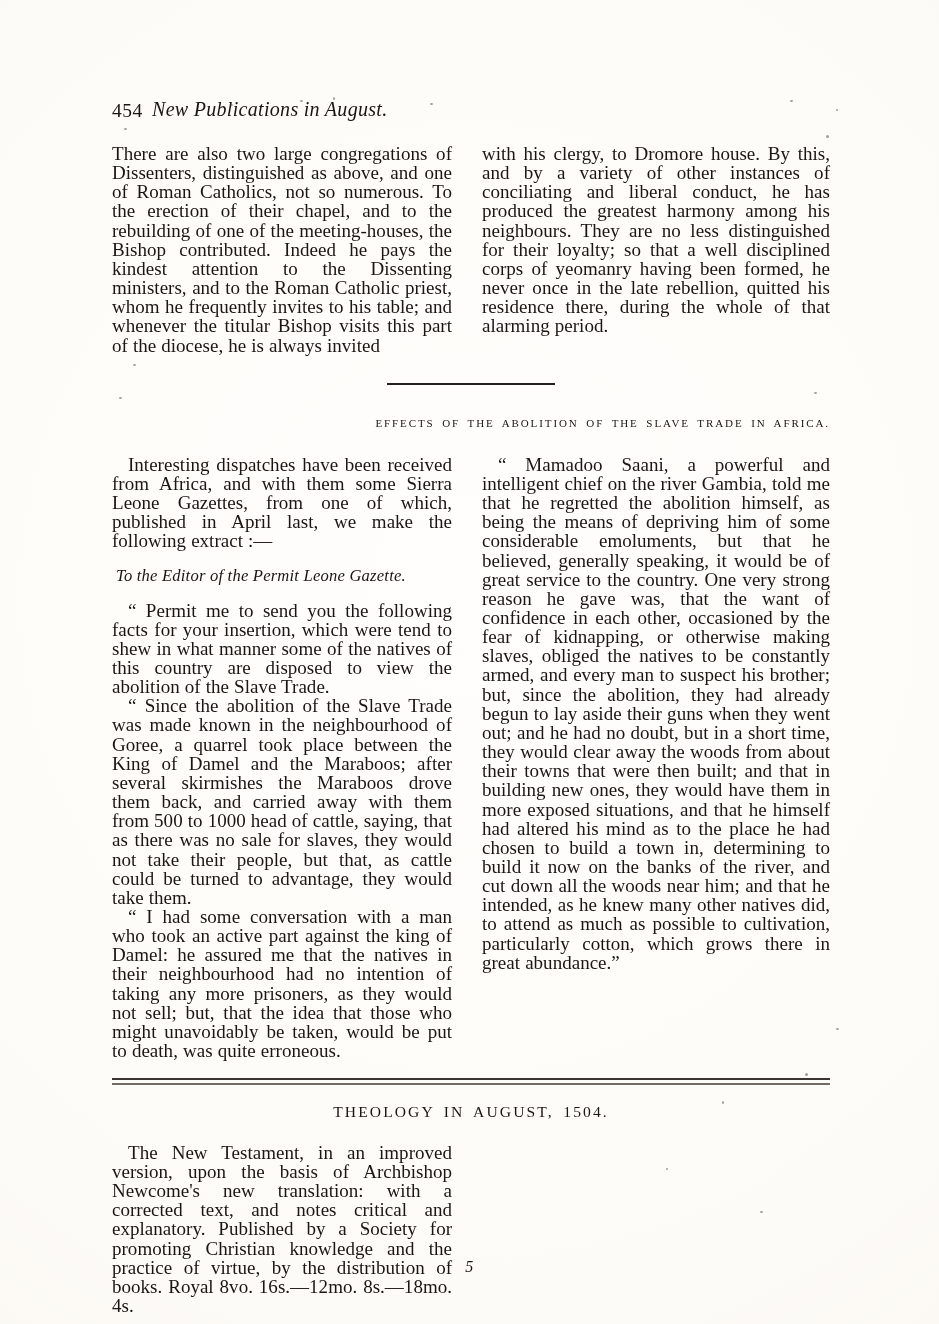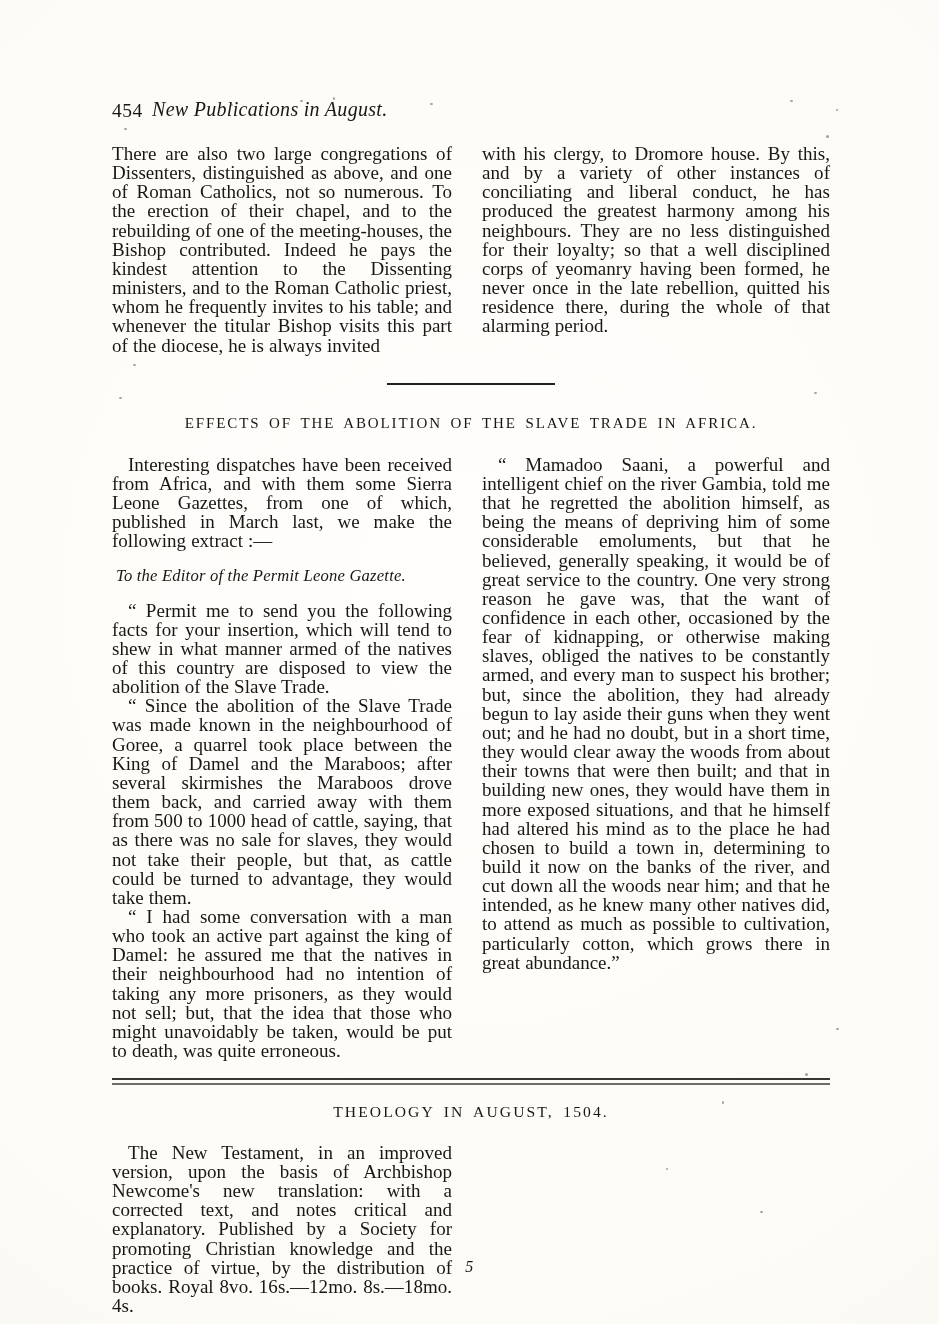--- a/index.html
+++ b/index.html
@@ -96,22 +96,22 @@
   }
   .rule-double .r2 {
     height: 1.5px;
     background: #3a332d;
     opacity: 0.72;
     margin-top: 3px;
   }
 
   
   .sechead {
-    text-align: center;
-    font-size: 15px;
+    text-align: right;
+    font-size: 11px;
     letter-spacing: 1.9px;
     word-spacing: 3px;
     margin: 10px 0 20px 0;
     line-height: 24px;
     white-space: nowrap;
   }
   .sechead2 {
     text-align: center;
     font-size: 15.6px;
     letter-spacing: 2.1px;
@@ -170,23 +170,23 @@
         <p class="tx noind">with his clergy, to Dromore house. By this, and by a variety of other instances of conciliating and liberal conduct, he has produced the greatest harmony among his neighbours. They are no less distinguished for their loyalty; so that a well disciplined corps of yeomanry having been formed, he never once in the late rebellion, quitted his residence there, during the whole of that alarming period.</p>
       </div>
     </div>
 
     <div class="rule-short"></div>
 
     <div class="sechead">EFFECTS OF THE ABOLITION OF THE SLAVE TRADE IN AFRICA.</div>
 
     <div class="cols">
       <div class="col left">
-        <p class="tx ind">Interesting dispatches have been received from Africa, and with them some Sierra Leone Gazettes, from one of which, published in March last, we make the following extract :—</p>
+        <p class="tx ind">Interesting dispatches have been received from Africa, and with them some Sierra Leone Gazettes, from one of which, published in April last, we make the following extract :—</p>
         <div class="saluttitle">To the Editor of the Permit Leone Gazette.</div>
-        <p class="tx ind">“ Permit me to send you the following facts for your insertion, which will tend to shew in what manner armed of the natives of this country are disposed to view the abolition of the Slave Trade.</p>
+        <p class="tx ind">“ Permit me to send you the following facts for your insertion, which were tend to shew in what manner some of the natives of this country are disposed to view the abolition of the Slave Trade.</p>
         <p class="tx ind">“ Since the abolition of the Slave Trade was made known in the neighbourhood of Goree, a quarrel took place between the King of Damel and the Maraboos; after several skirmishes the Maraboos drove them back, and carried away with them from 500 to 1000 head of cattle, saying, that as there was no sale for slaves, they would not take their people, but that, as cattle could be turned to advantage, they would take them.</p>
         <p class="tx ind">“ I had some conversation with a man who took an active part against the king of Damel: he assured me that the natives in their neighbourhood had no intention of taking any more prisoners, as they would not sell; but, that the idea that those who might unavoidably be taken, would be put to death, was quite erroneous.</p>
       </div>
       <div class="col right">
         <p class="tx ind">“ Mamadoo Saani, a powerful and intelligent chief on the river Gambia, told me that he regretted the abolition himself, as being the means of depriving him of some considerable emoluments, but that he believed, generally speaking, it would be of great service to the country. One very strong reason he gave was, that the want of confidence in each other, occasioned by the fear of kidnapping, or otherwise making slaves, obliged the natives to be constantly armed, and every man to suspect his brother; but, since the abolition, they had already begun to lay aside their guns when they went out; and he had no doubt, but in a short time, they would clear away the woods from about their towns that were then built; and that in building new ones, they would have them in more exposed situations, and that he himself had altered his mind as to the place he had chosen to build a town in, determining to build it now on the banks of the river, and cut down all the woods near him; and that he intended, as he knew many other natives did, to attend as much as possible to cultivation, particularly cotton, which grows there in great abundance.”</p>
       </div>
     </div>
 
     <div class="rule-double">
       <div class="r1"></div>

